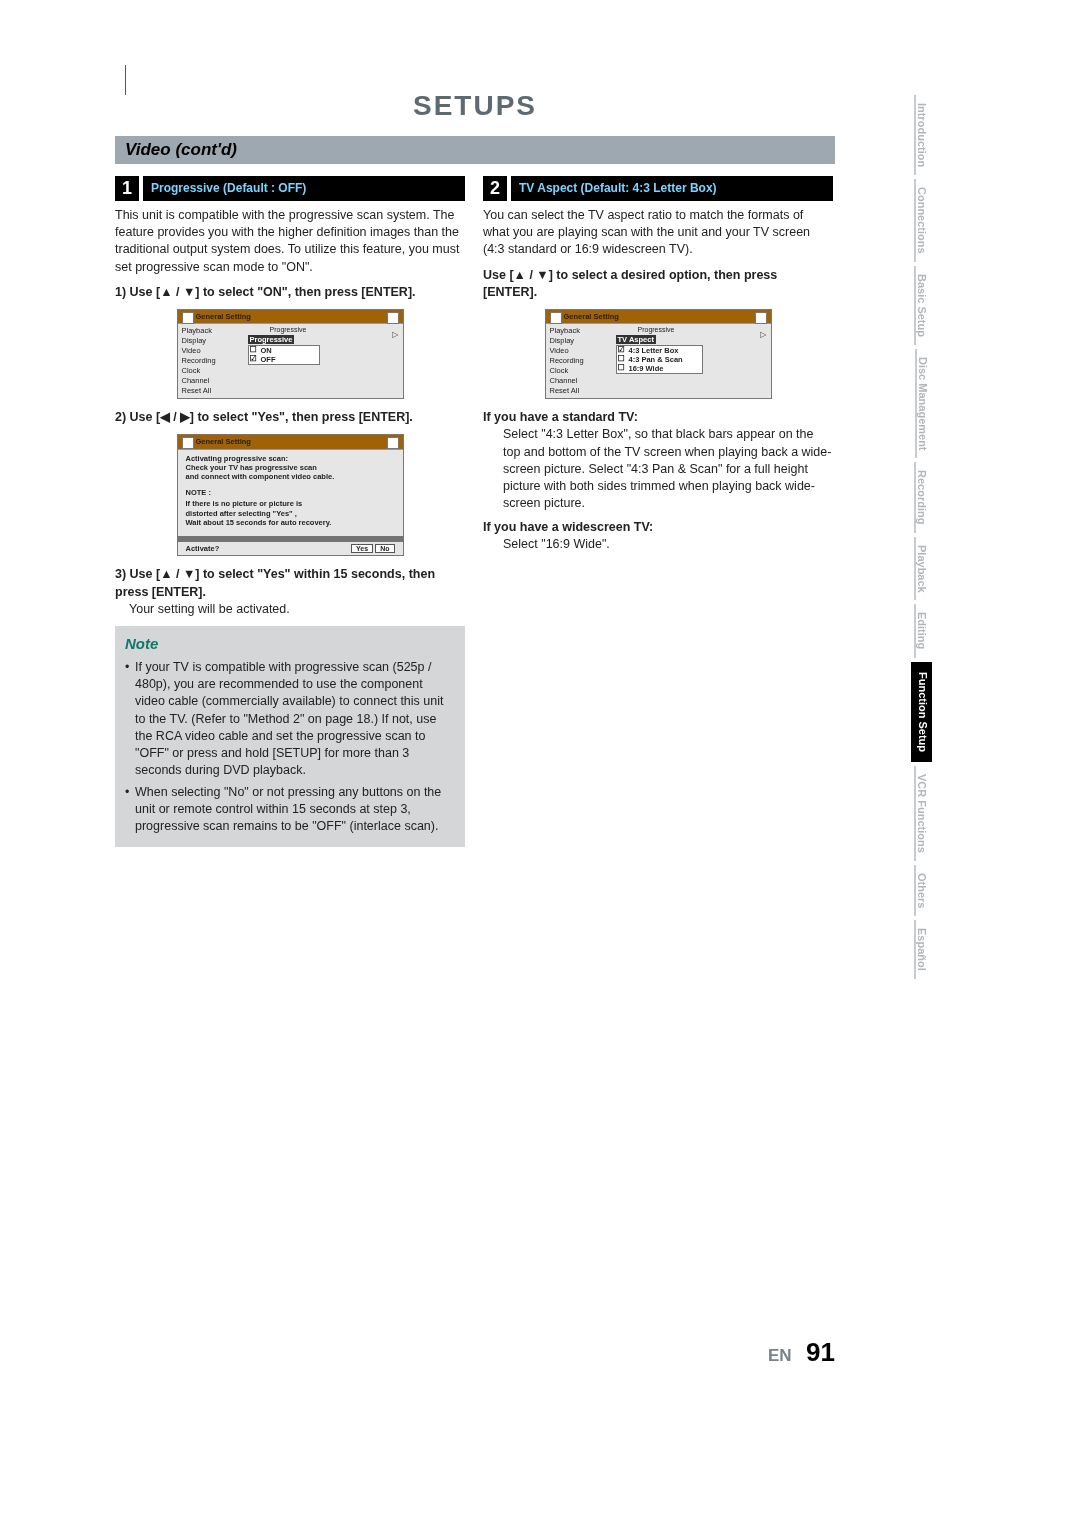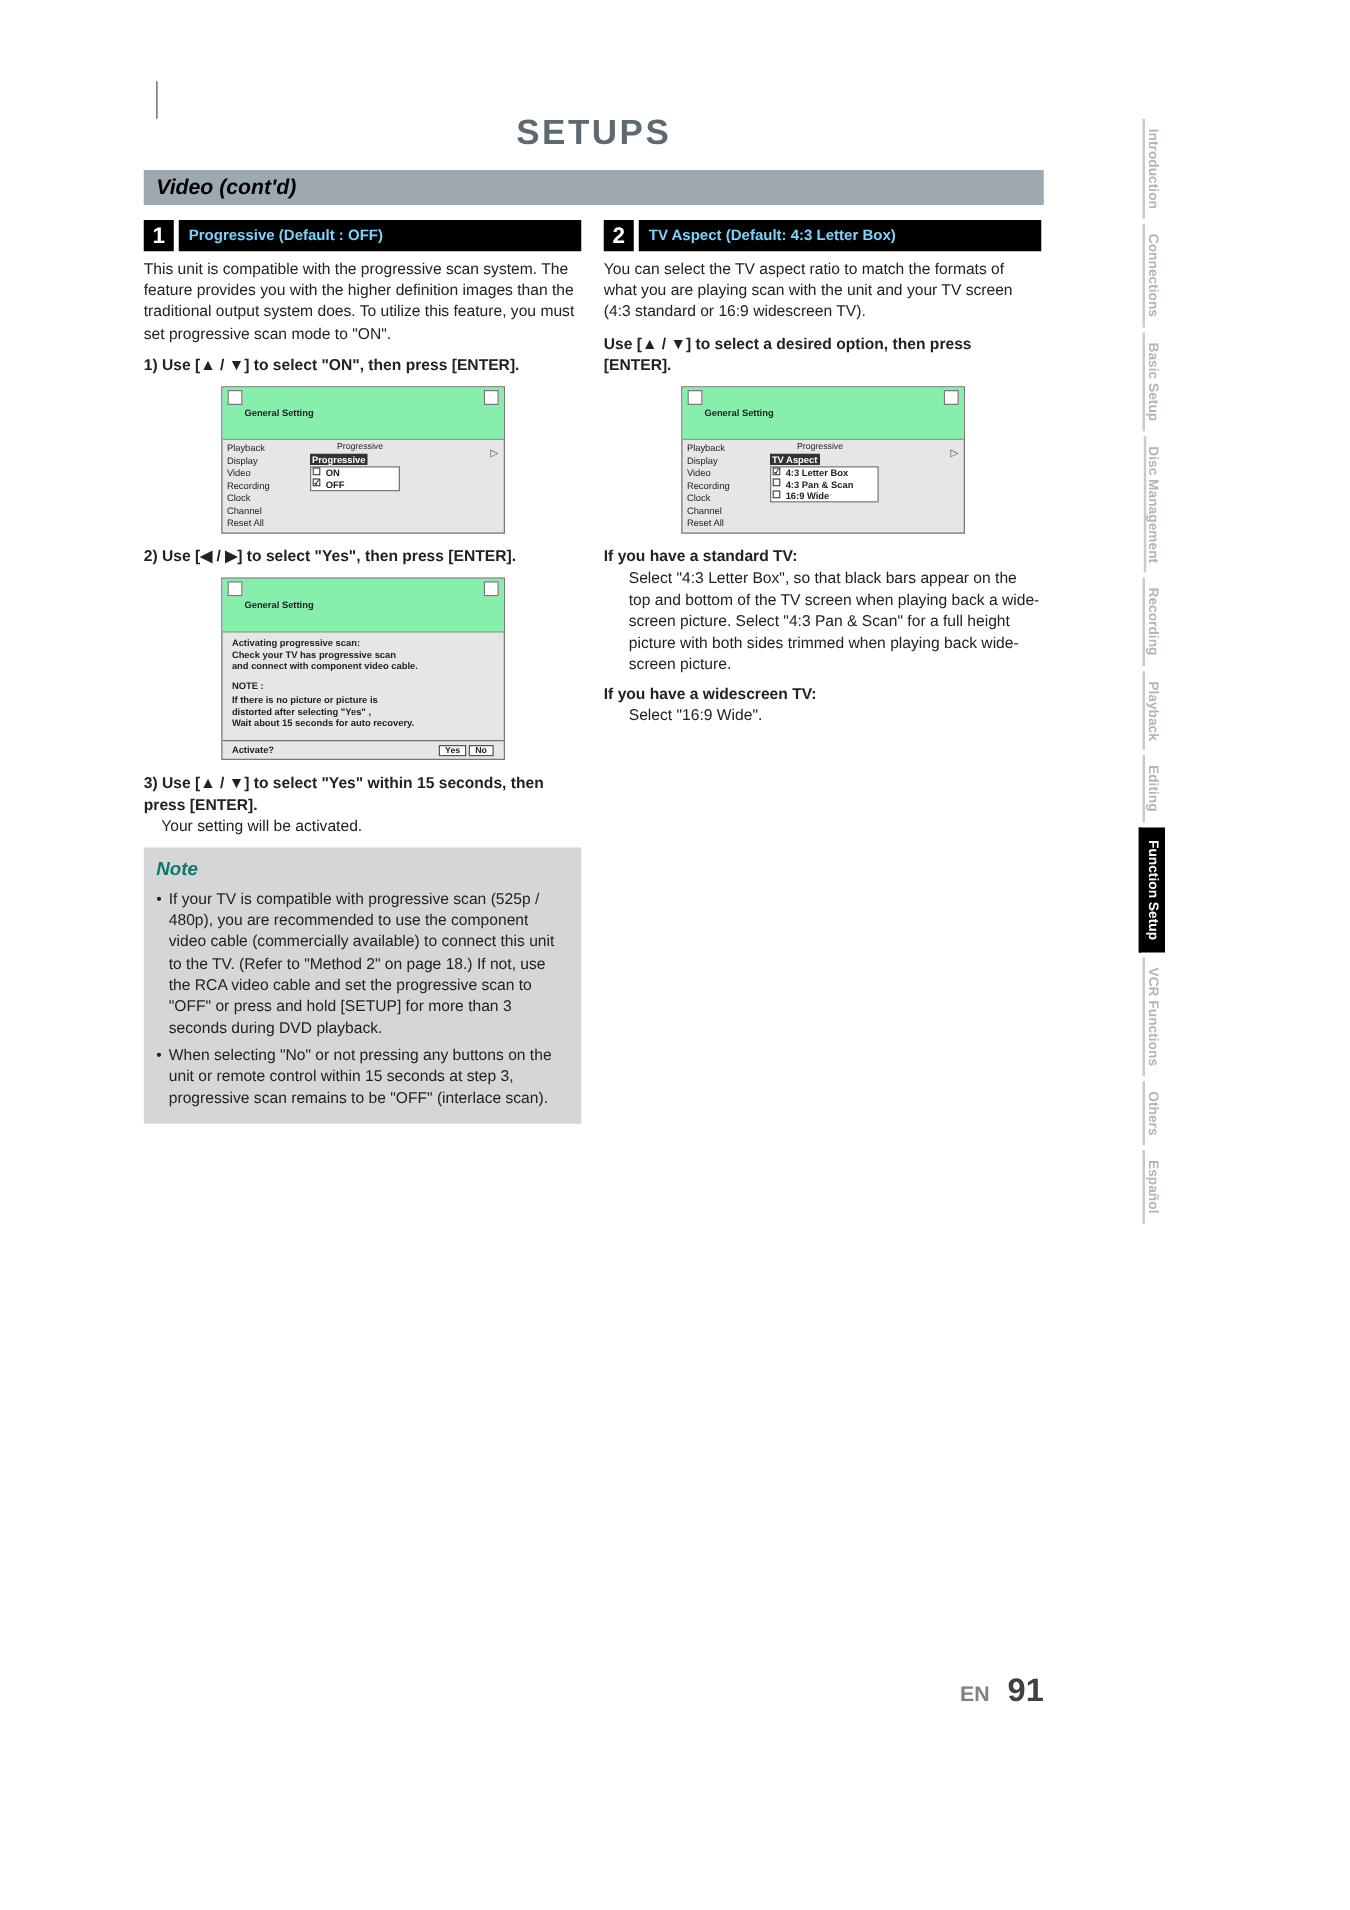--- a/index.html
+++ b/index.html
@@ -85,23 +85,23 @@
   }
   .osd {
     width: 225px;
     margin: 4px auto 10px;
     border: 1px solid #777;
     background: #e6e6e6;
     font-size: 7.5px;
     line-height: 1.2;
   }
   .osd-title {
-    background: #86efac;
-    font-weight: 700;
-    padding: 16px 18px;
+    background: #a16207;
+    font-weight: 700;
+    padding: 2px 18px;
     position: relative;
     border-bottom: 1px solid #999;
   }
   .osd-title::before {
     content: "";
     position: absolute;
     left: 4px;
     top: 2px;
     width: 10px;
     height: 10px;
@@ -192,21 +192,21 @@
     font-weight: 700;
     margin-bottom: 6px;
   }
   .osd2-note {
     font-weight: 700;
     margin-bottom: 2px;
   }
   .osd2-act {
     display: flex;
     justify-content: space-between;
-    border-top: 1px solid #737373;
+    border-top: 6px solid #737373;
     padding: 2px 8px;
     font-weight: 700;
   }
   .osd2-btns span {
     border: 1px solid #555;
     padding: 0 4px;
     margin-left: 2px;
     background: #fff;
     font-size: 7px;
   }
@@ -273,21 +273,21 @@
     text-align: right;
     font-weight: 700;
   }
   .footer .en {
     font-size: 17px;
     color: #7a8288;
     margin-right: 10px;
   }
   .footer .pg {
     font-size: 26px;
-    color: #404040;
+    color: #000000;
   }
 </style>
 </head>
 <body>
 
 <div class="vline-left"></div>
 
 <div class="page">
   <div class="title">SETUPS</div>
   <div class="section-bar">Video (cont'd)</div>

